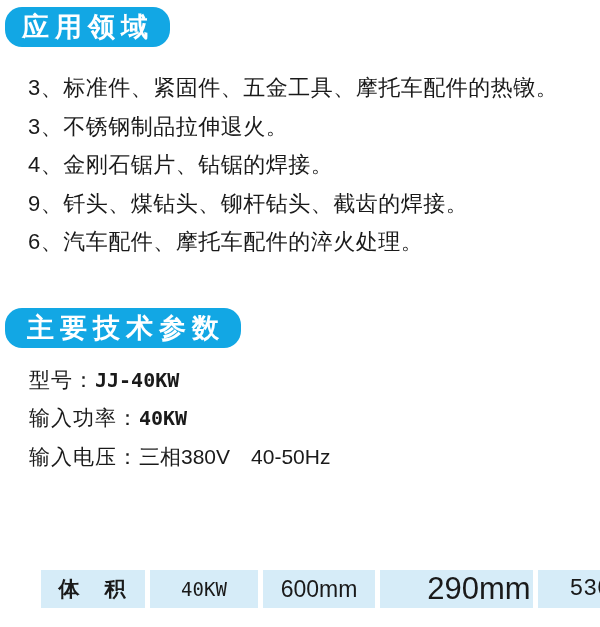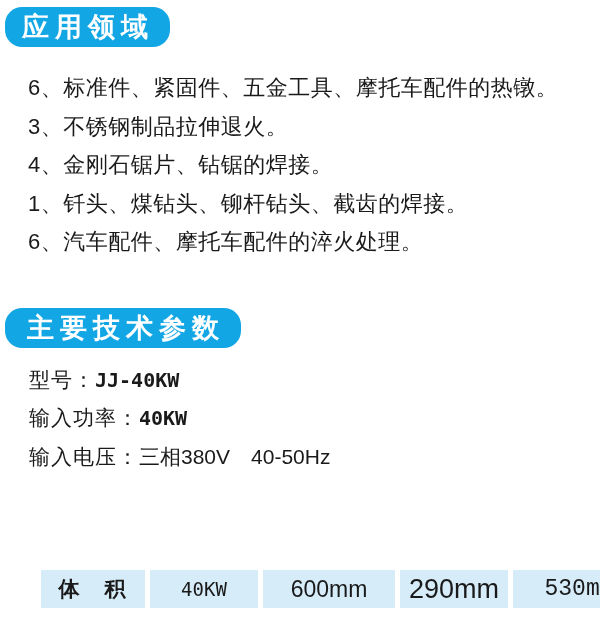--- a/index.html
+++ b/index.html
@@ -70,38 +70,38 @@
   }
   .size-table .cell{
     height:38px;
     background:var(--table-cell-bg);
     display:flex;
     align-items:center;
     justify-content:center;
   }
   .cell.c0{width:104px;font-size:21px;font-weight:600;letter-spacing:2px;}
   .cell.c1{width:108px;font-family:"DejaVu Sans Mono","Liberation Mono",monospace;font-size:19px;}
-  .cell.c2{width:132px;font-size:23px;}
-  .cell.c3{width:108px;font-size:27px;}
+  .cell.c2{width:112px;font-size:23px;}
+  .cell.c3{width:108px;font-size:31px;padding-left:45px;}
   .cell.c4{width:132px;font-size:23px;font-family:Liberation Mono, monospace;}
 </style>
 </head>
 <body>
 
 <div class="page">
 
   <div class="badge badge-apps">
     <span>应用领域</span>
   </div>
 
   <ul class="app-list">
-    <li>6、标准件、紧固件、五金工具、摩托车配件的热镦。</li>
+    <li>3、标准件、紧固件、五金工具、摩托车配件的热镦。</li>
     <li>3、不锈钢制品拉伸退火。</li>
     <li>4、金刚石锯片、钻锯的焊接。</li>
-    <li>1、钎头、煤钻头、铆杆钻头、截齿的焊接。</li>
+    <li>9、钎头、煤钻头、铆杆钻头、截齿的焊接。</li>
     <li>6、汽车配件、摩托车配件的淬火处理。</li>
   </ul>
 
   <div class="badge badge-params">
     <span>主要技术参数</span>
   </div>
 
   <div class="spec-list">
     <div class="spec-row">
       <span class="spec-label">型号：</span><span class="spec-value mono">JJ-40KW</span>

